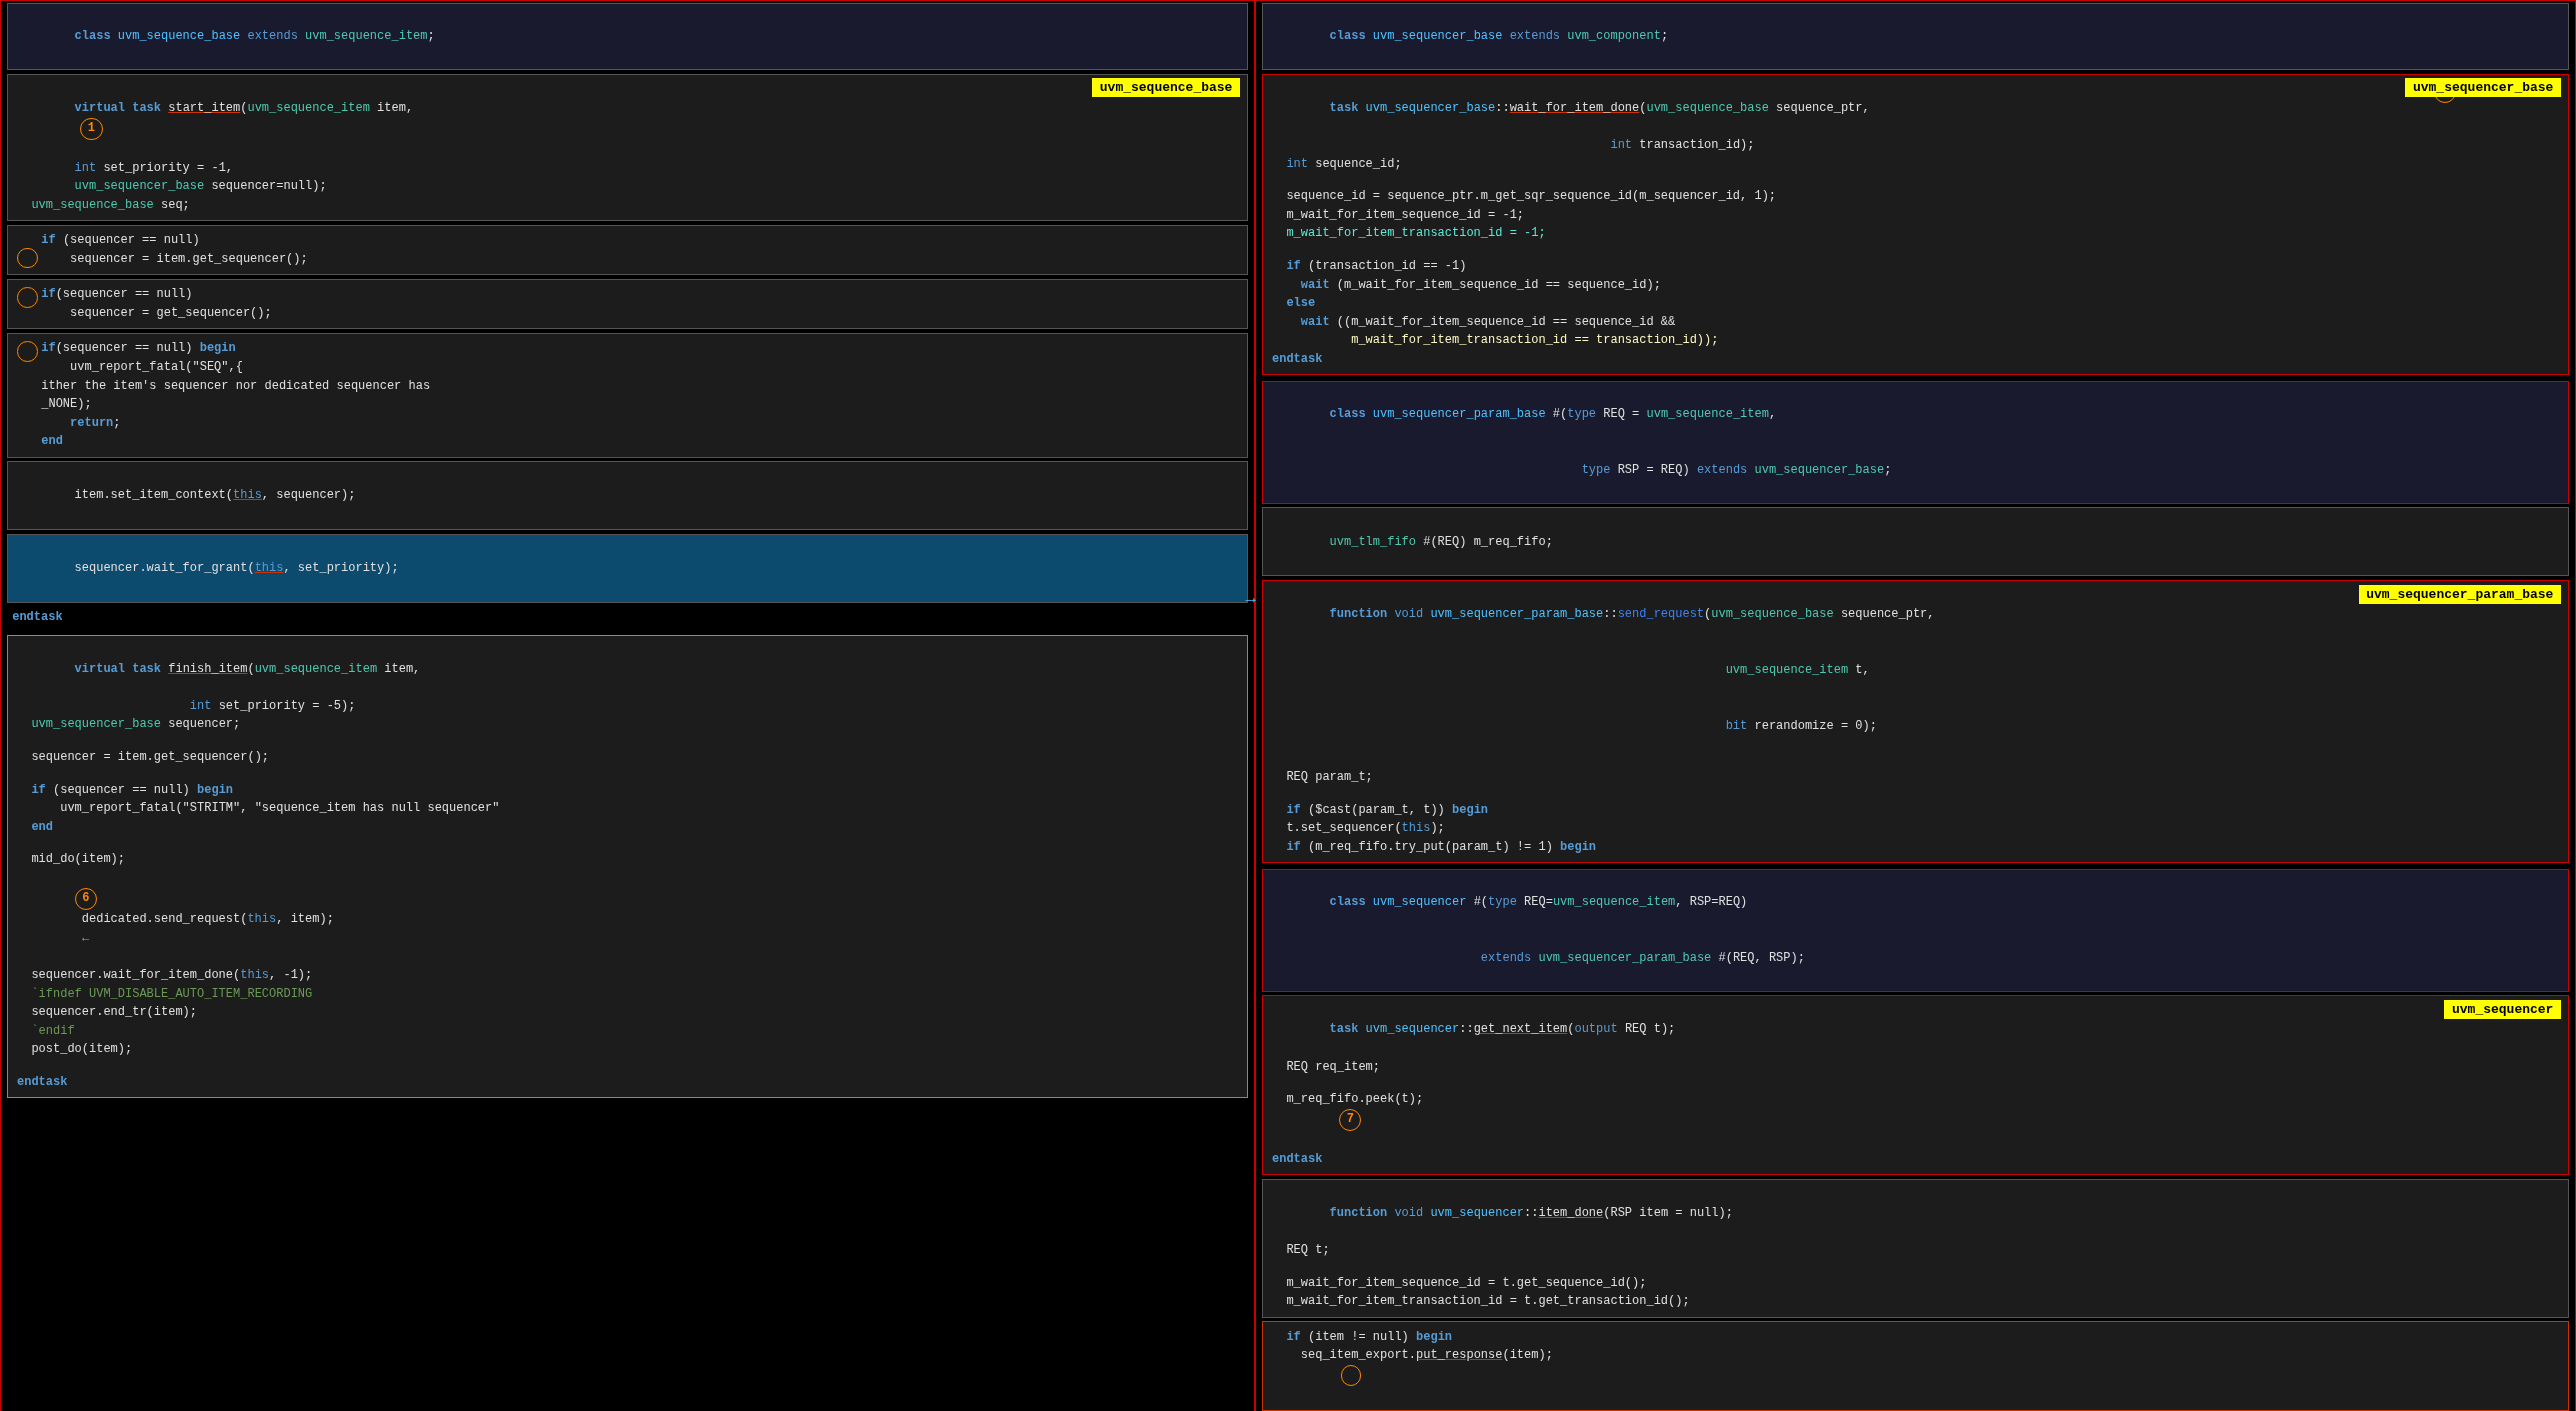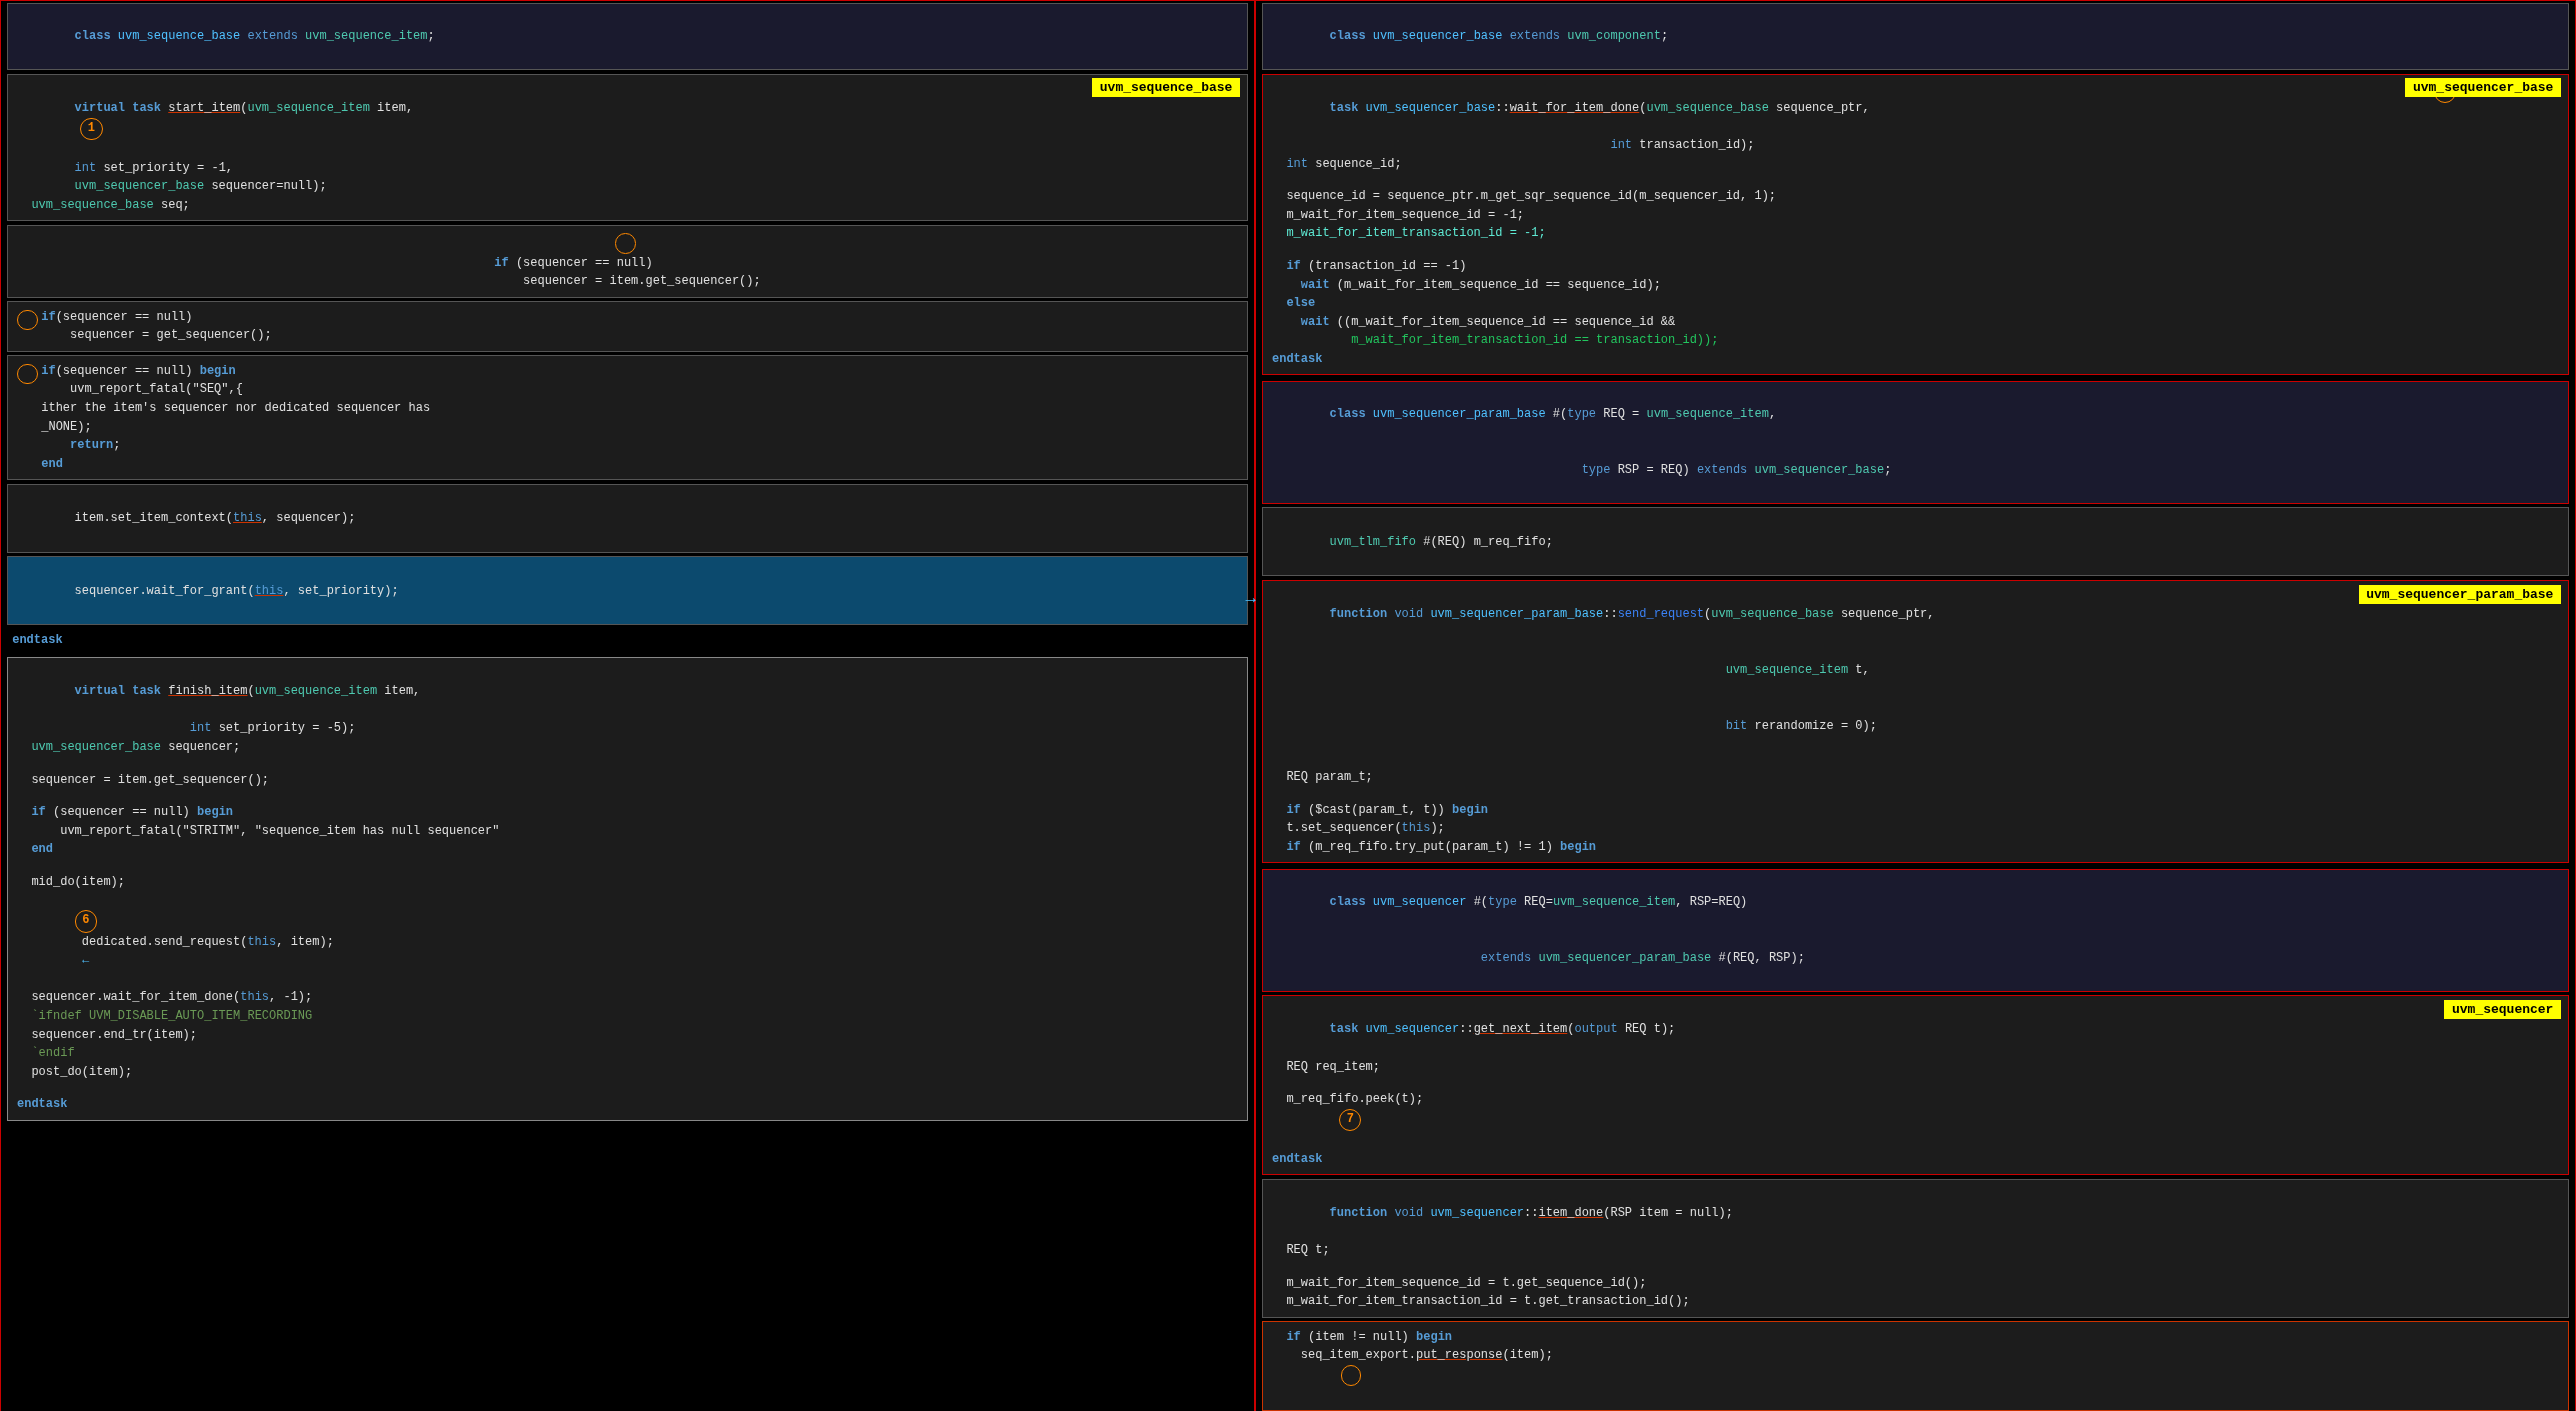--- a/index.html
+++ b/index.html
@@ -106,21 +106,21 @@
       <div class="yellow-label">uvm_sequence_base</div>
       <div class="code-line">
         <span class="kw">virtual</span> <span class="kw">task</span> <span style="color:#e0e0e0; text-decoration:underline; text-decoration-color:#cc3300;">start_item</span>(<span class="type-name">uvm_sequence_item</span> <span style="color:#e0e0e0;">item,</span>
         <span class="num-badge" style="margin-left:5.6px;">1</span>
       </div>
       <div class="code-line">        <span class="kw-blue">int</span> <span style="color:#e0e0e0;">set_priority = -1,</span></div>
       <div class="code-line">        <span class="type-name">uvm_sequencer_base</span> <span style="color:#e0e0e0;">sequencer=null);</span></div>
       <div class="code-line">  <span class="type-name">uvm_sequence_base</span> <span style="color:#e0e0e0;">seq;</span></div>
     </div>
 
-    <div class="code-block" style="display:flex;align-items:center;flex-direction:column;">
+    <div class="code-block" style="display:flex;align-items:flex-end;">
       <span class="circle-empty" style="margin-top:1.9px;"></span>
       <div>
         <div class="code-line"><span class="kw">if</span> <span style="color:#e0e0e0;">(sequencer == null)</span></div>
         <div class="code-line">    <span style="color:#e0e0e0;">sequencer = item.get_sequencer();</span></div>
       </div>
     </div>
 
     <div class="code-block" style="display:flex;align-items:flex-start;">
       <span class="circle-empty" style="margin-top:1.9px;"></span>
       <div>
@@ -205,21 +205,21 @@
       <div class="code-line">  <span class="kw-blue">int</span> <span style="color:#e0e0e0;">sequence_id;</span></div>
       <br>
       <div class="code-line">  <span style="color:#e0e0e0;">sequence_id = sequence_ptr.m_get_sqr_sequence_id(m_sequencer_id, 1);</span></div>
       <div class="code-line">  <span style="color:#e0e0e0;">m_wait_for_item_sequence_id = -1;</span></div>
       <div class="code-line">  <span style="color:#5eead4;">m_wait_for_item_transaction_id = -1;</span></div>
       <br>
       <div class="code-line">  <span class="kw">if</span> <span style="color:#e0e0e0;">(transaction_id == -1)</span></div>
       <div class="code-line">    <span class="kw">wait</span> <span style="color:#e0e0e0;">(m_wait_for_item_sequence_id == sequence_id);</span></div>
       <div class="code-line">  <span class="kw">else</span></div>
       <div class="code-line">    <span class="kw">wait</span> <span style="color:#e0e0e0;">((m_wait_for_item_sequence_id == sequence_id &amp;&amp;</span></div>
-      <div class="code-line">           <span style="color:#22c55e;">m_wait_for_item_transaction_id == transaction_id));</span></div>
+      <div class="code-line">           <span style="color:#fef9c3;">m_wait_for_item_transaction_id == transaction_id));</span></div>
       <div class="code-line"><span class="kw">endtask</span></div>
     </div>
 
     <div class="class-header" style="margin-top:5.6px; border:0.9px solid #cc0000;">
       <div class="code-line">
         <span class="kw">class</span><span style="color:#4fc1ff;"> uvm_sequencer_param_base</span> <span style="color:#e0e0e0;">#(</span><span class="kw-blue">type</span> <span style="color:#e0e0e0;">REQ = </span><span class="type-name">uvm_sequence_item</span><span style="color:#e0e0e0;">,</span>
       </div>
       <div class="code-line">
         <span style="color:#e0e0e0;">                                   </span><span class="kw-blue">type</span> <span style="color:#e0e0e0;">RSP = REQ) </span><span class="extends-kw">extends</span><span style="color:#4ec9b0;"> uvm_sequencer_base</span><span style="color:#e0e0e0;">;</span>
       </div>

